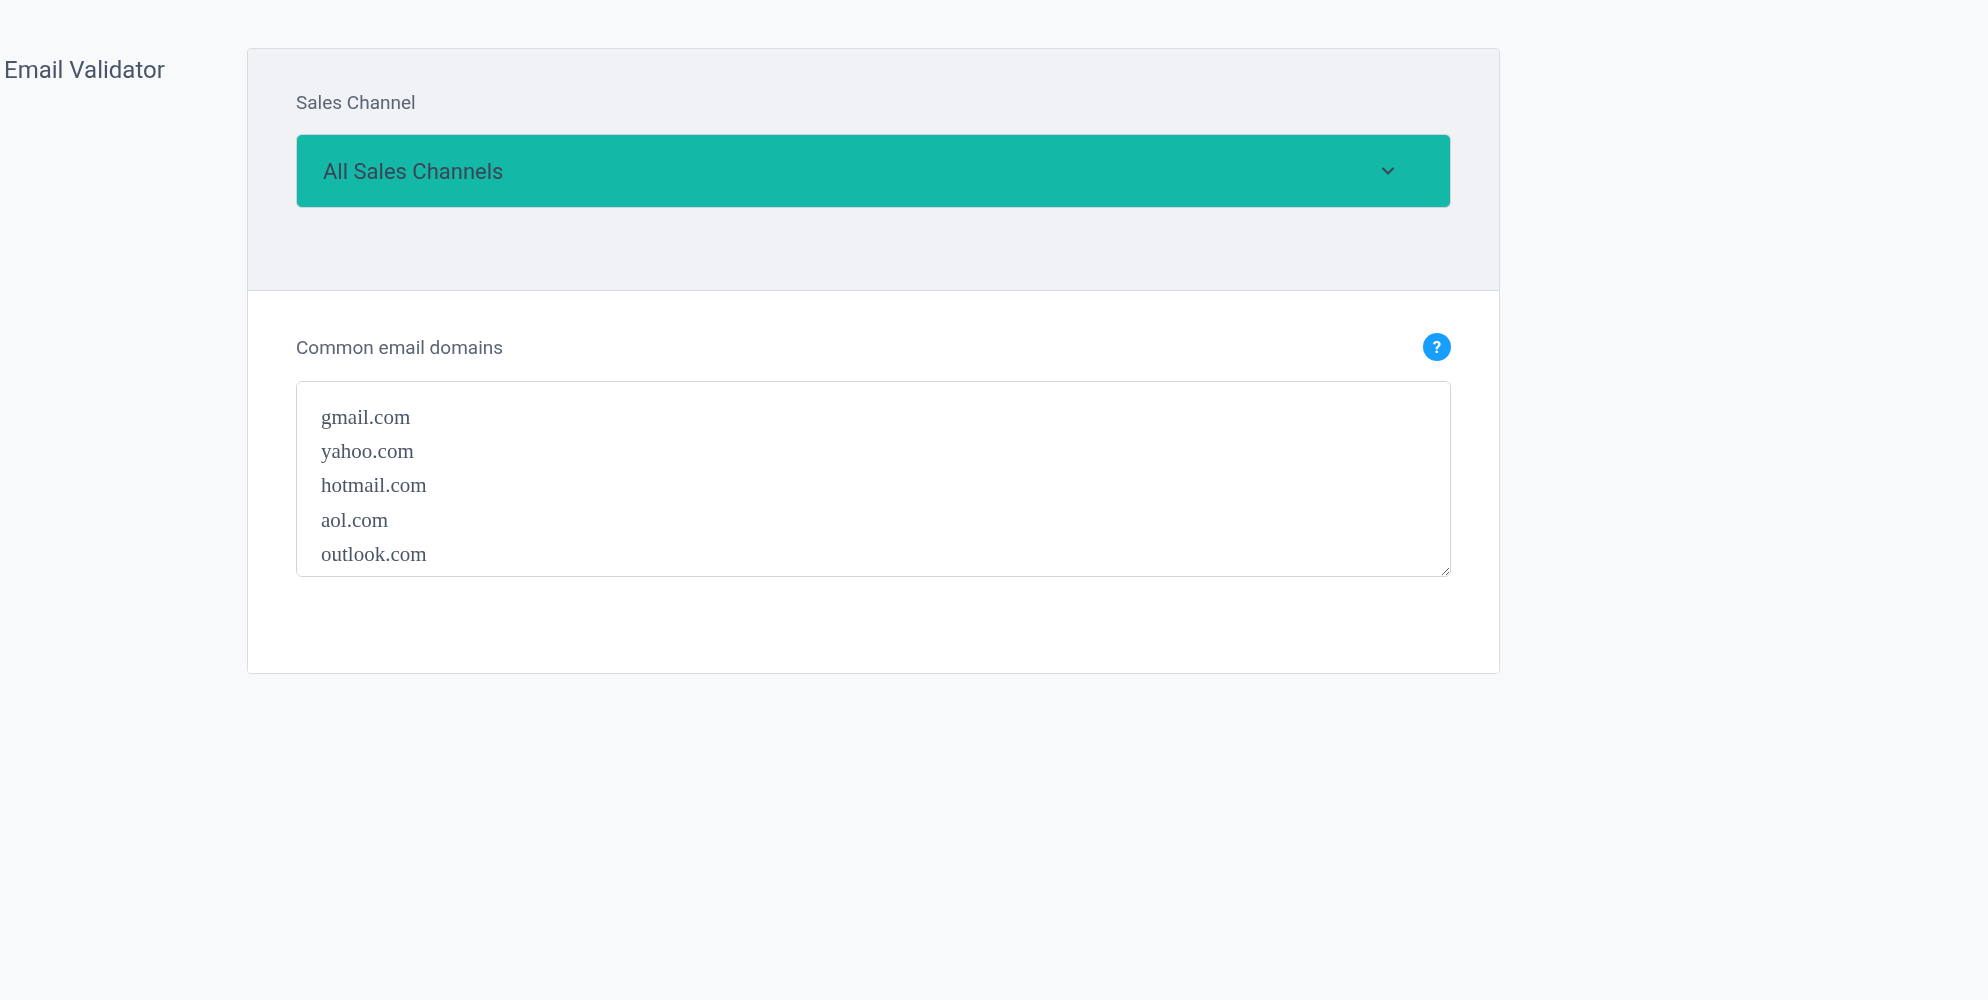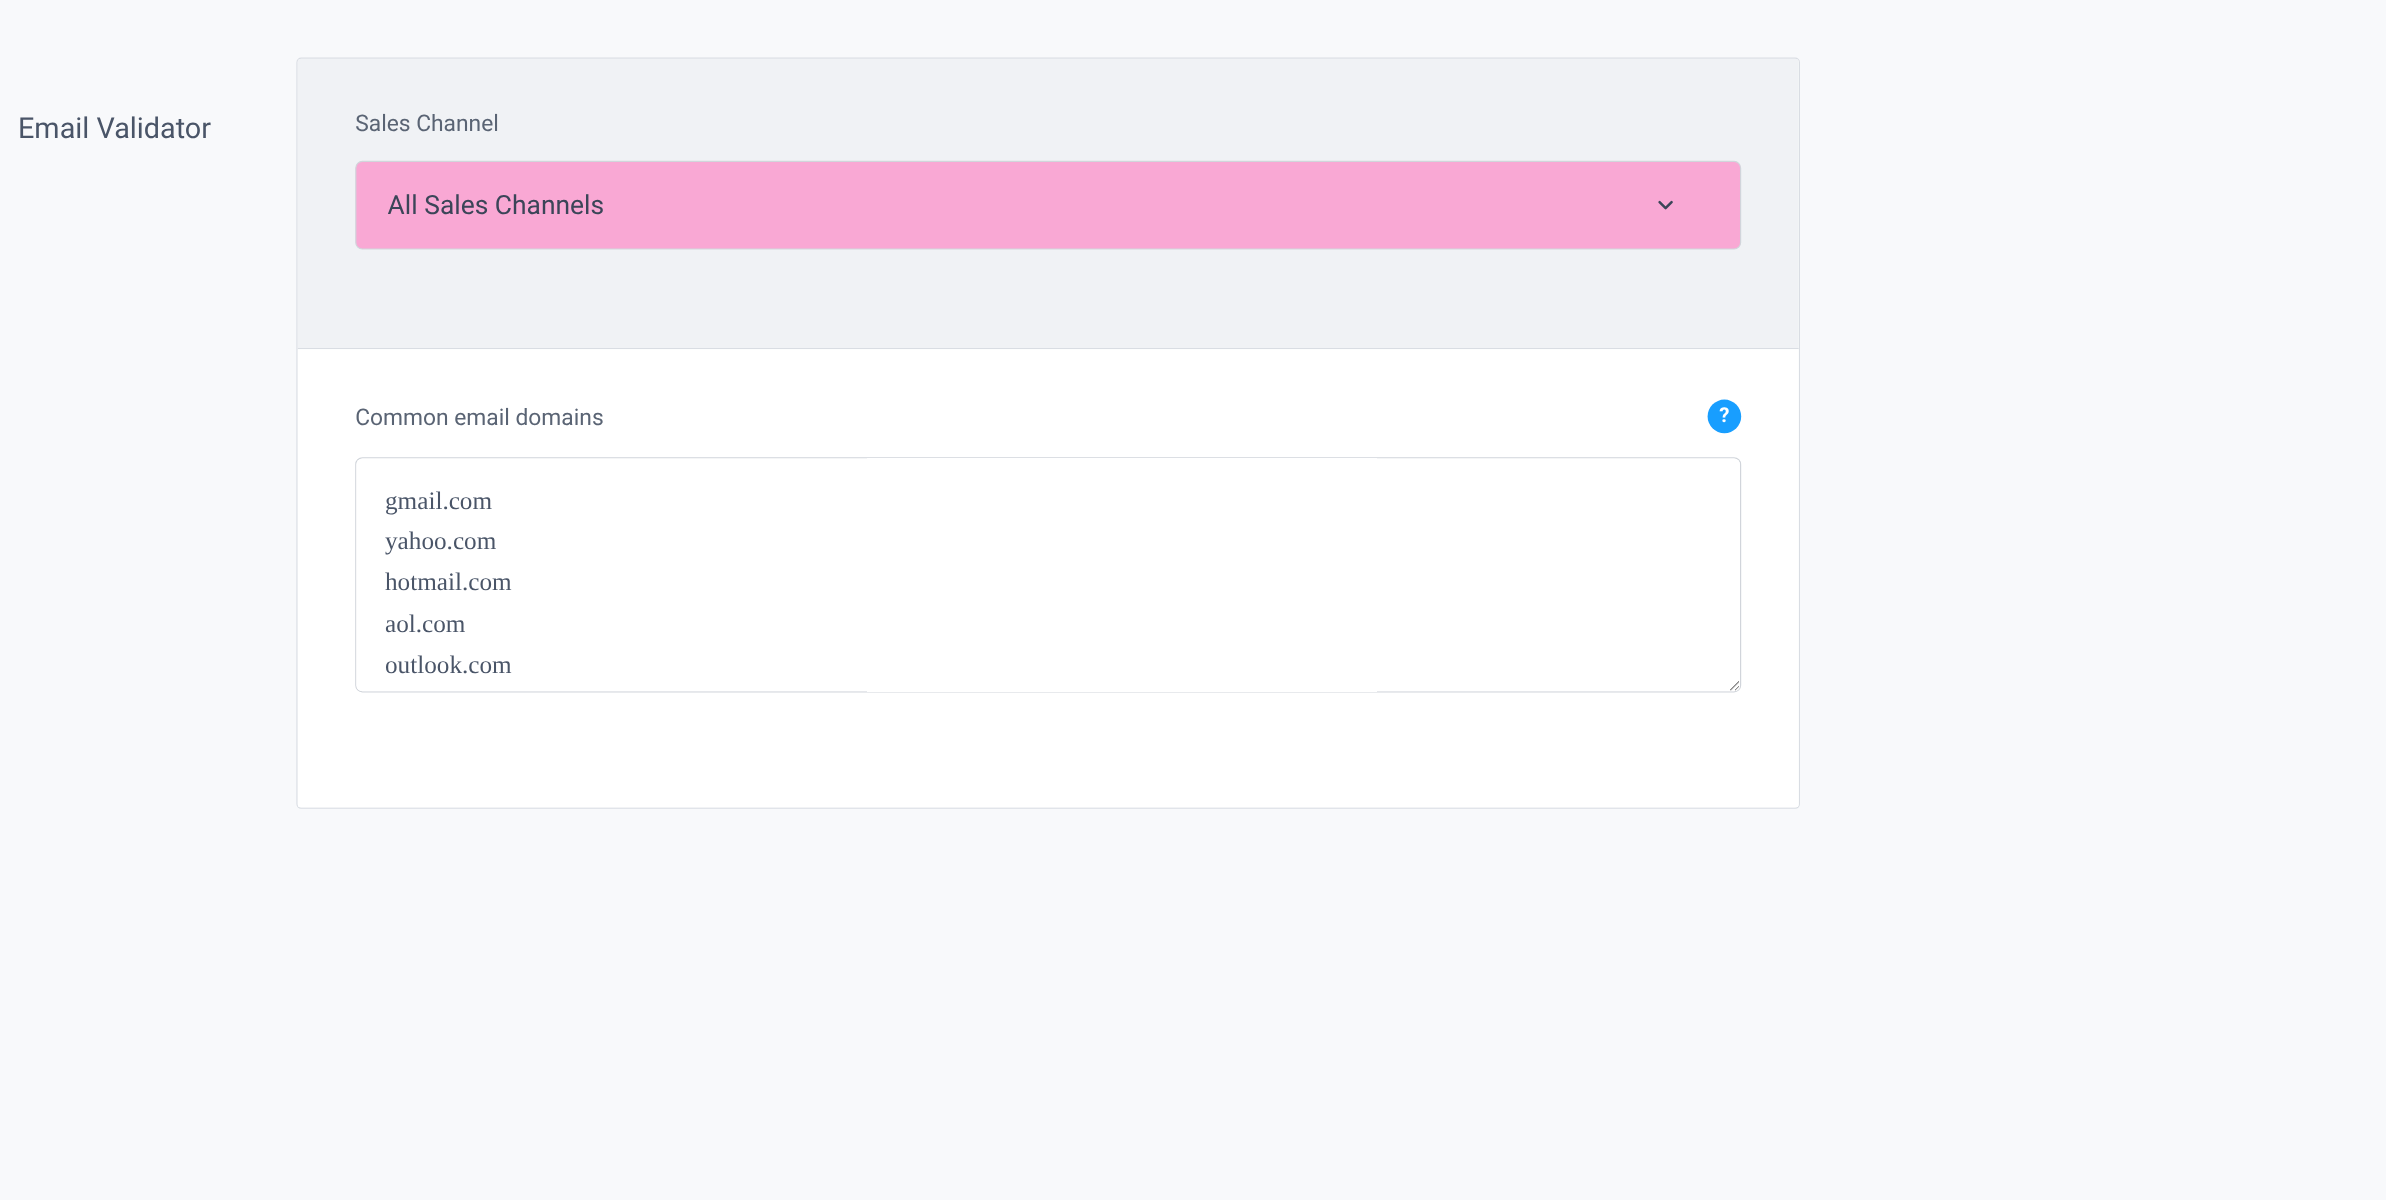--- a/index.html
+++ b/index.html
@@ -15,26 +15,25 @@
       height: 1000px;
       padding: 0;
     }
     .page-container {
       display: flex;
       align-items: flex-start;
       padding: 48px 0 0 0;
     }
     .sidebar-title {
       width: 247px;
-      padding-left: 15px;
+      padding-left: 4px;
       padding-top: 8px;
       font-size: 24px;
       font-weight: 400;
       color: #4a5568;
-      margin-top: 37px;
     }
     .main-panel {
       flex: 1;
       margin-right: 488px;
       border: 1px solid #d9dde3;
       border-radius: 4px;
       background-color: #ffffff;
       overflow: hidden;
     }
     .panel-section-top {
@@ -53,21 +52,21 @@
       color: #5a6474;
       margin-bottom: 20px;
       display: block;
     }
     .select-control {
       width: 100%;
       height: 74px;
       padding: 0 52px 0 26px;
       font-size: 22px;
       color: #4a5568;
-      background-color: #f9a8d4;
+      background-color: #14b8a6;
       border: 1px solid #d1d5db;
       border-radius: 6px;
       outline: none;
       cursor: pointer;
       display: flex;
       align-items: center;
       justify-content: space-between;
     }
     .select-value {
       font-size: 22px;

